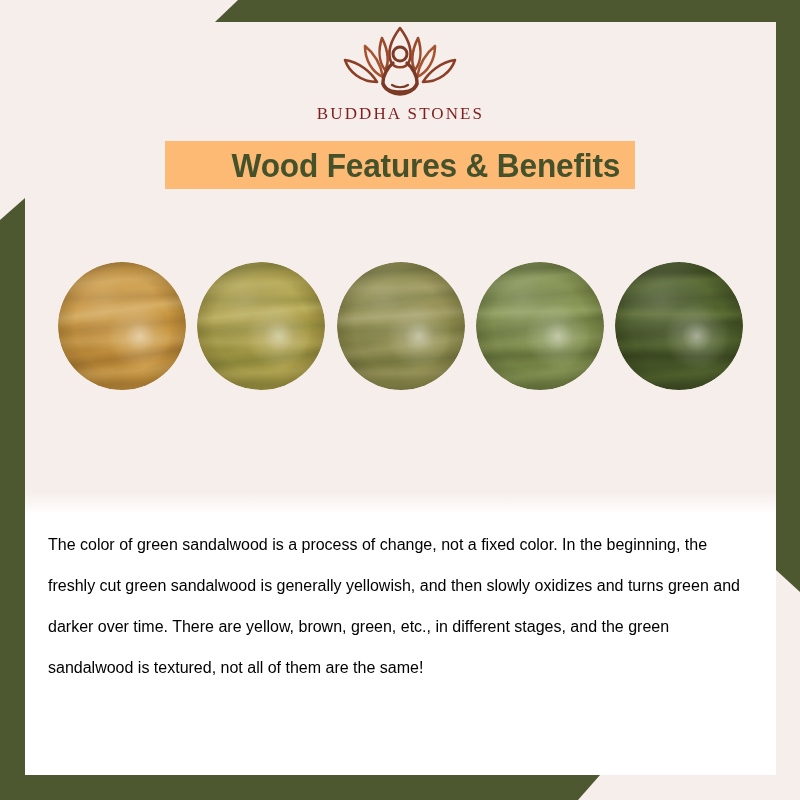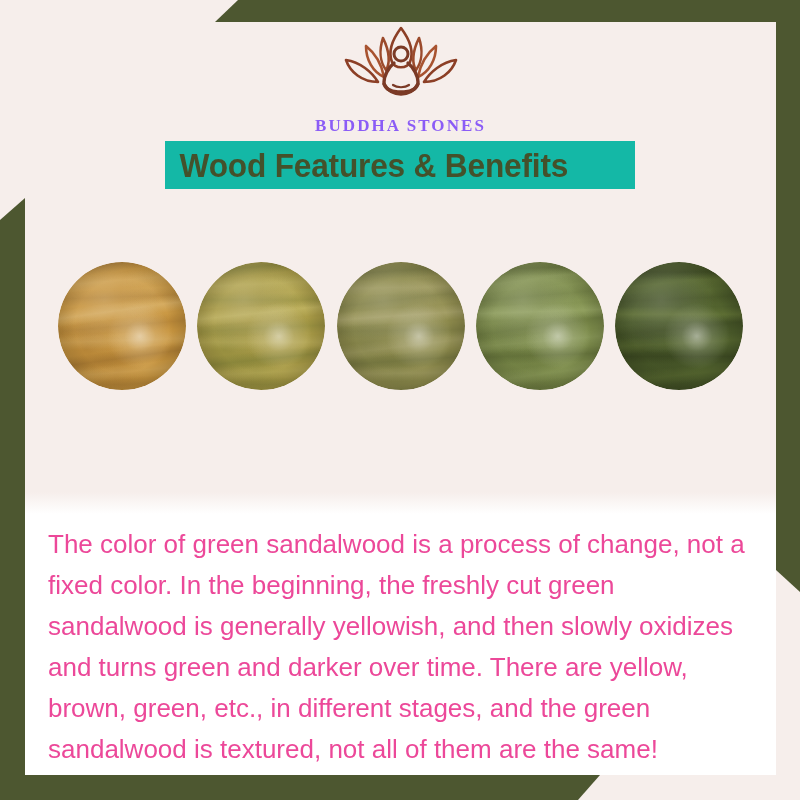--- a/index.html
+++ b/index.html
@@ -77,40 +77,40 @@
     display: flex;
     flex-direction: column;
     align-items: center;
   }
   .logo-mark {
     width: 150px;
     height: 78px;
     display: block;
   }
   .logo-wordmark {
-    margin-top: 16px;
+    margin-top: 4px;
     font-family: "Liberation Serif", serif;
     font-size: 17px;
     letter-spacing: 2.1px;
-    color: #8b5cf6;
-    font-weight: 700;
+    color: #7f1d1d;
+    font-weight: 400;
     white-space: nowrap;
   }
 
   
   .title-band {
     position: absolute;
     top: 141px;
     left: 165px;
     width: 470px;
     height: 48px;
-    background: #14b8a6;
-    display: flex;
-    align-items: center;
-    justify-content: flex-start;
+    background: #fdba74;
+    display: flex;
+    align-items: center;
+    justify-content: flex-end;
   }
   .title-text {
     font-size: 34px;
     font-weight: 700;
     color: #44512b;
     letter-spacing: -0.2px;
     font-family: "Liberation Sans", sans-serif;
     transform: scaleX(0.93);
     white-space: nowrap;
   }
@@ -187,23 +187,23 @@
     left: 0;
     right: 0;
     height: 22px;
     background: linear-gradient(#f6eeeb, #ffffff);
   }
   .body-text {
     position: absolute;
     top: 32px;
     left: 23px;
     right: 30px;
-    font-size: 26px;
+    font-size: 16px;
     line-height: 41px;
-    color: #ec4899;
+    color: #000000;
     font-weight: 400;
   }
 </style>
 </head>
 <body>
 
 <div id="poster">
 
   <div class="frame-top"></div>
   <div class="frame-right"></div>

